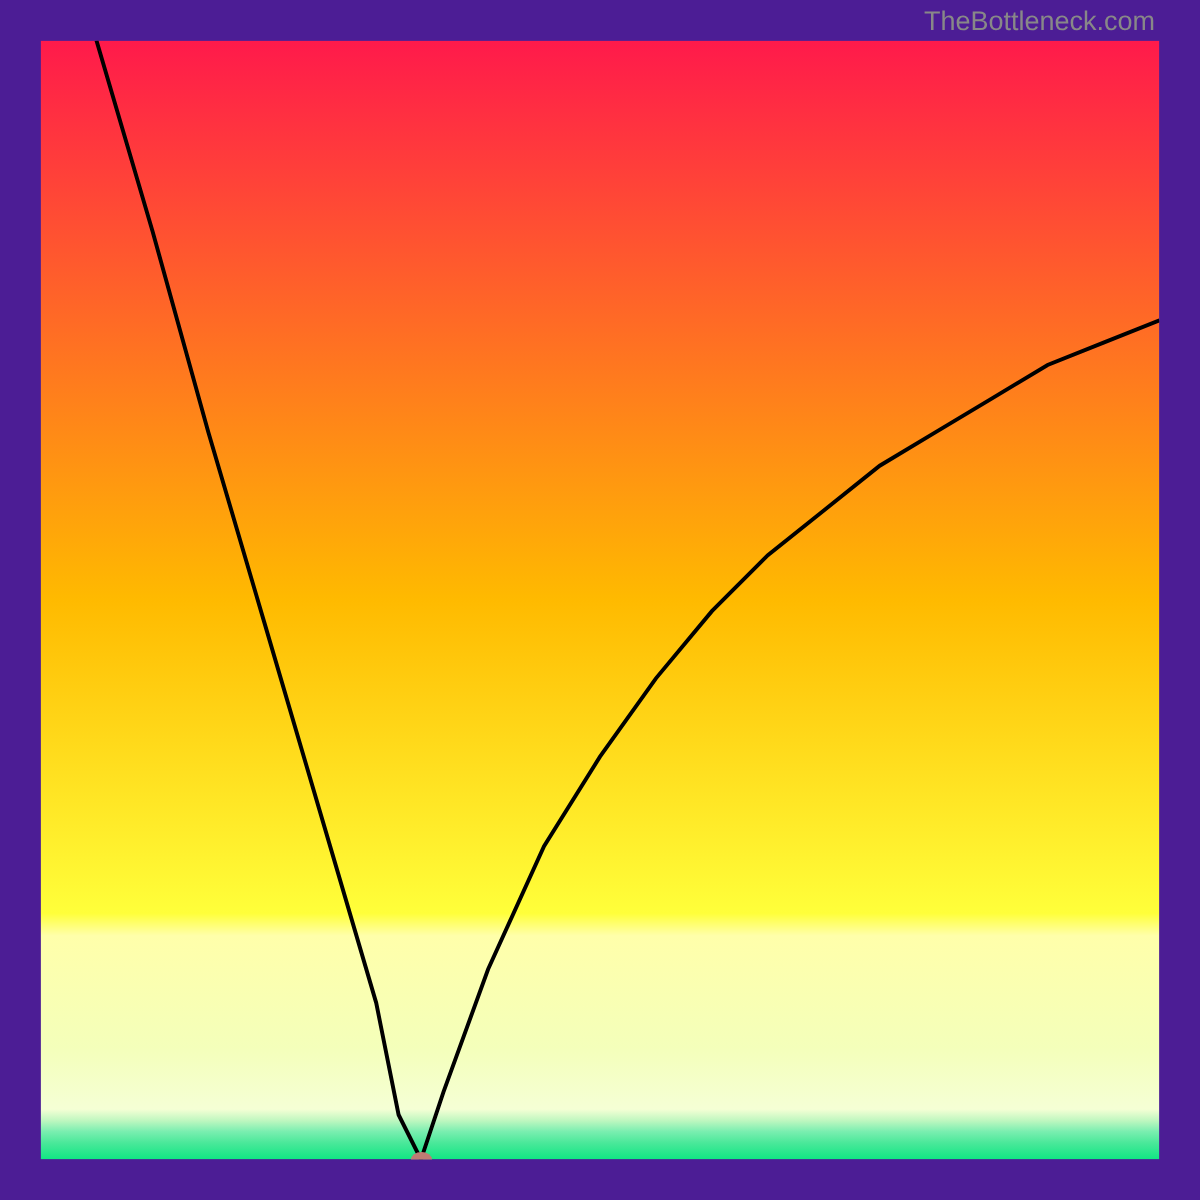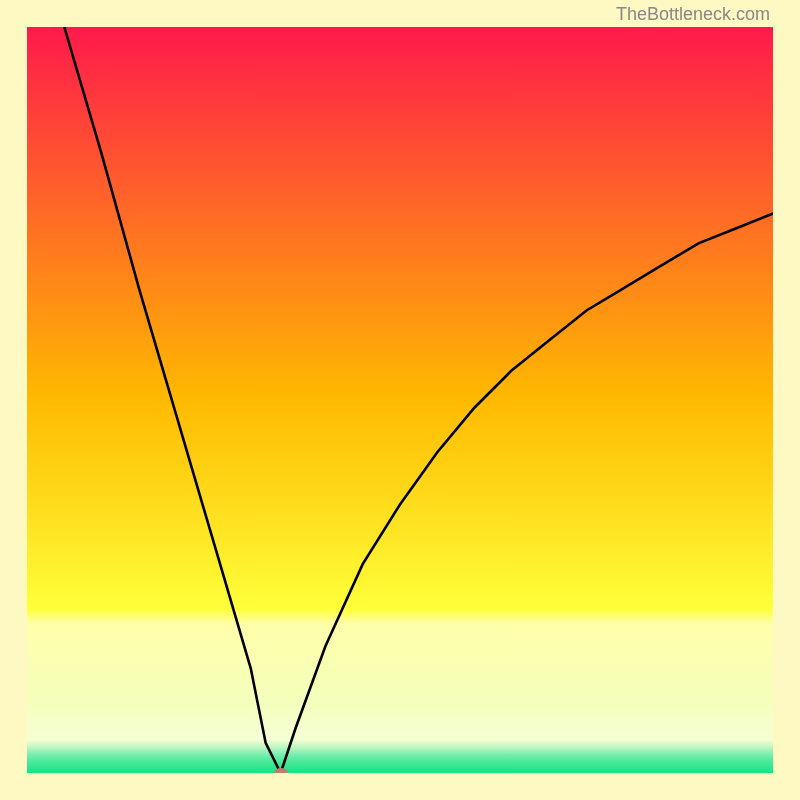--- a/index.html
+++ b/index.html
@@ -10,21 +10,21 @@
     background: #000;
     overflow: hidden;
     font-family: Arial, sans-serif;
   }
   .frame {
     position: absolute;
     top: 0;
     left: 0;
     width: 800px;
     height: 800px;
-    background: #fef9c3;
+    background: #4c1d95;
   }
   .plot-area {
     position: absolute;
     top: 27px;
     left: 27px;
     width: 746px;
     height: 746px;
     overflow: hidden;
   }
   .gradient {

